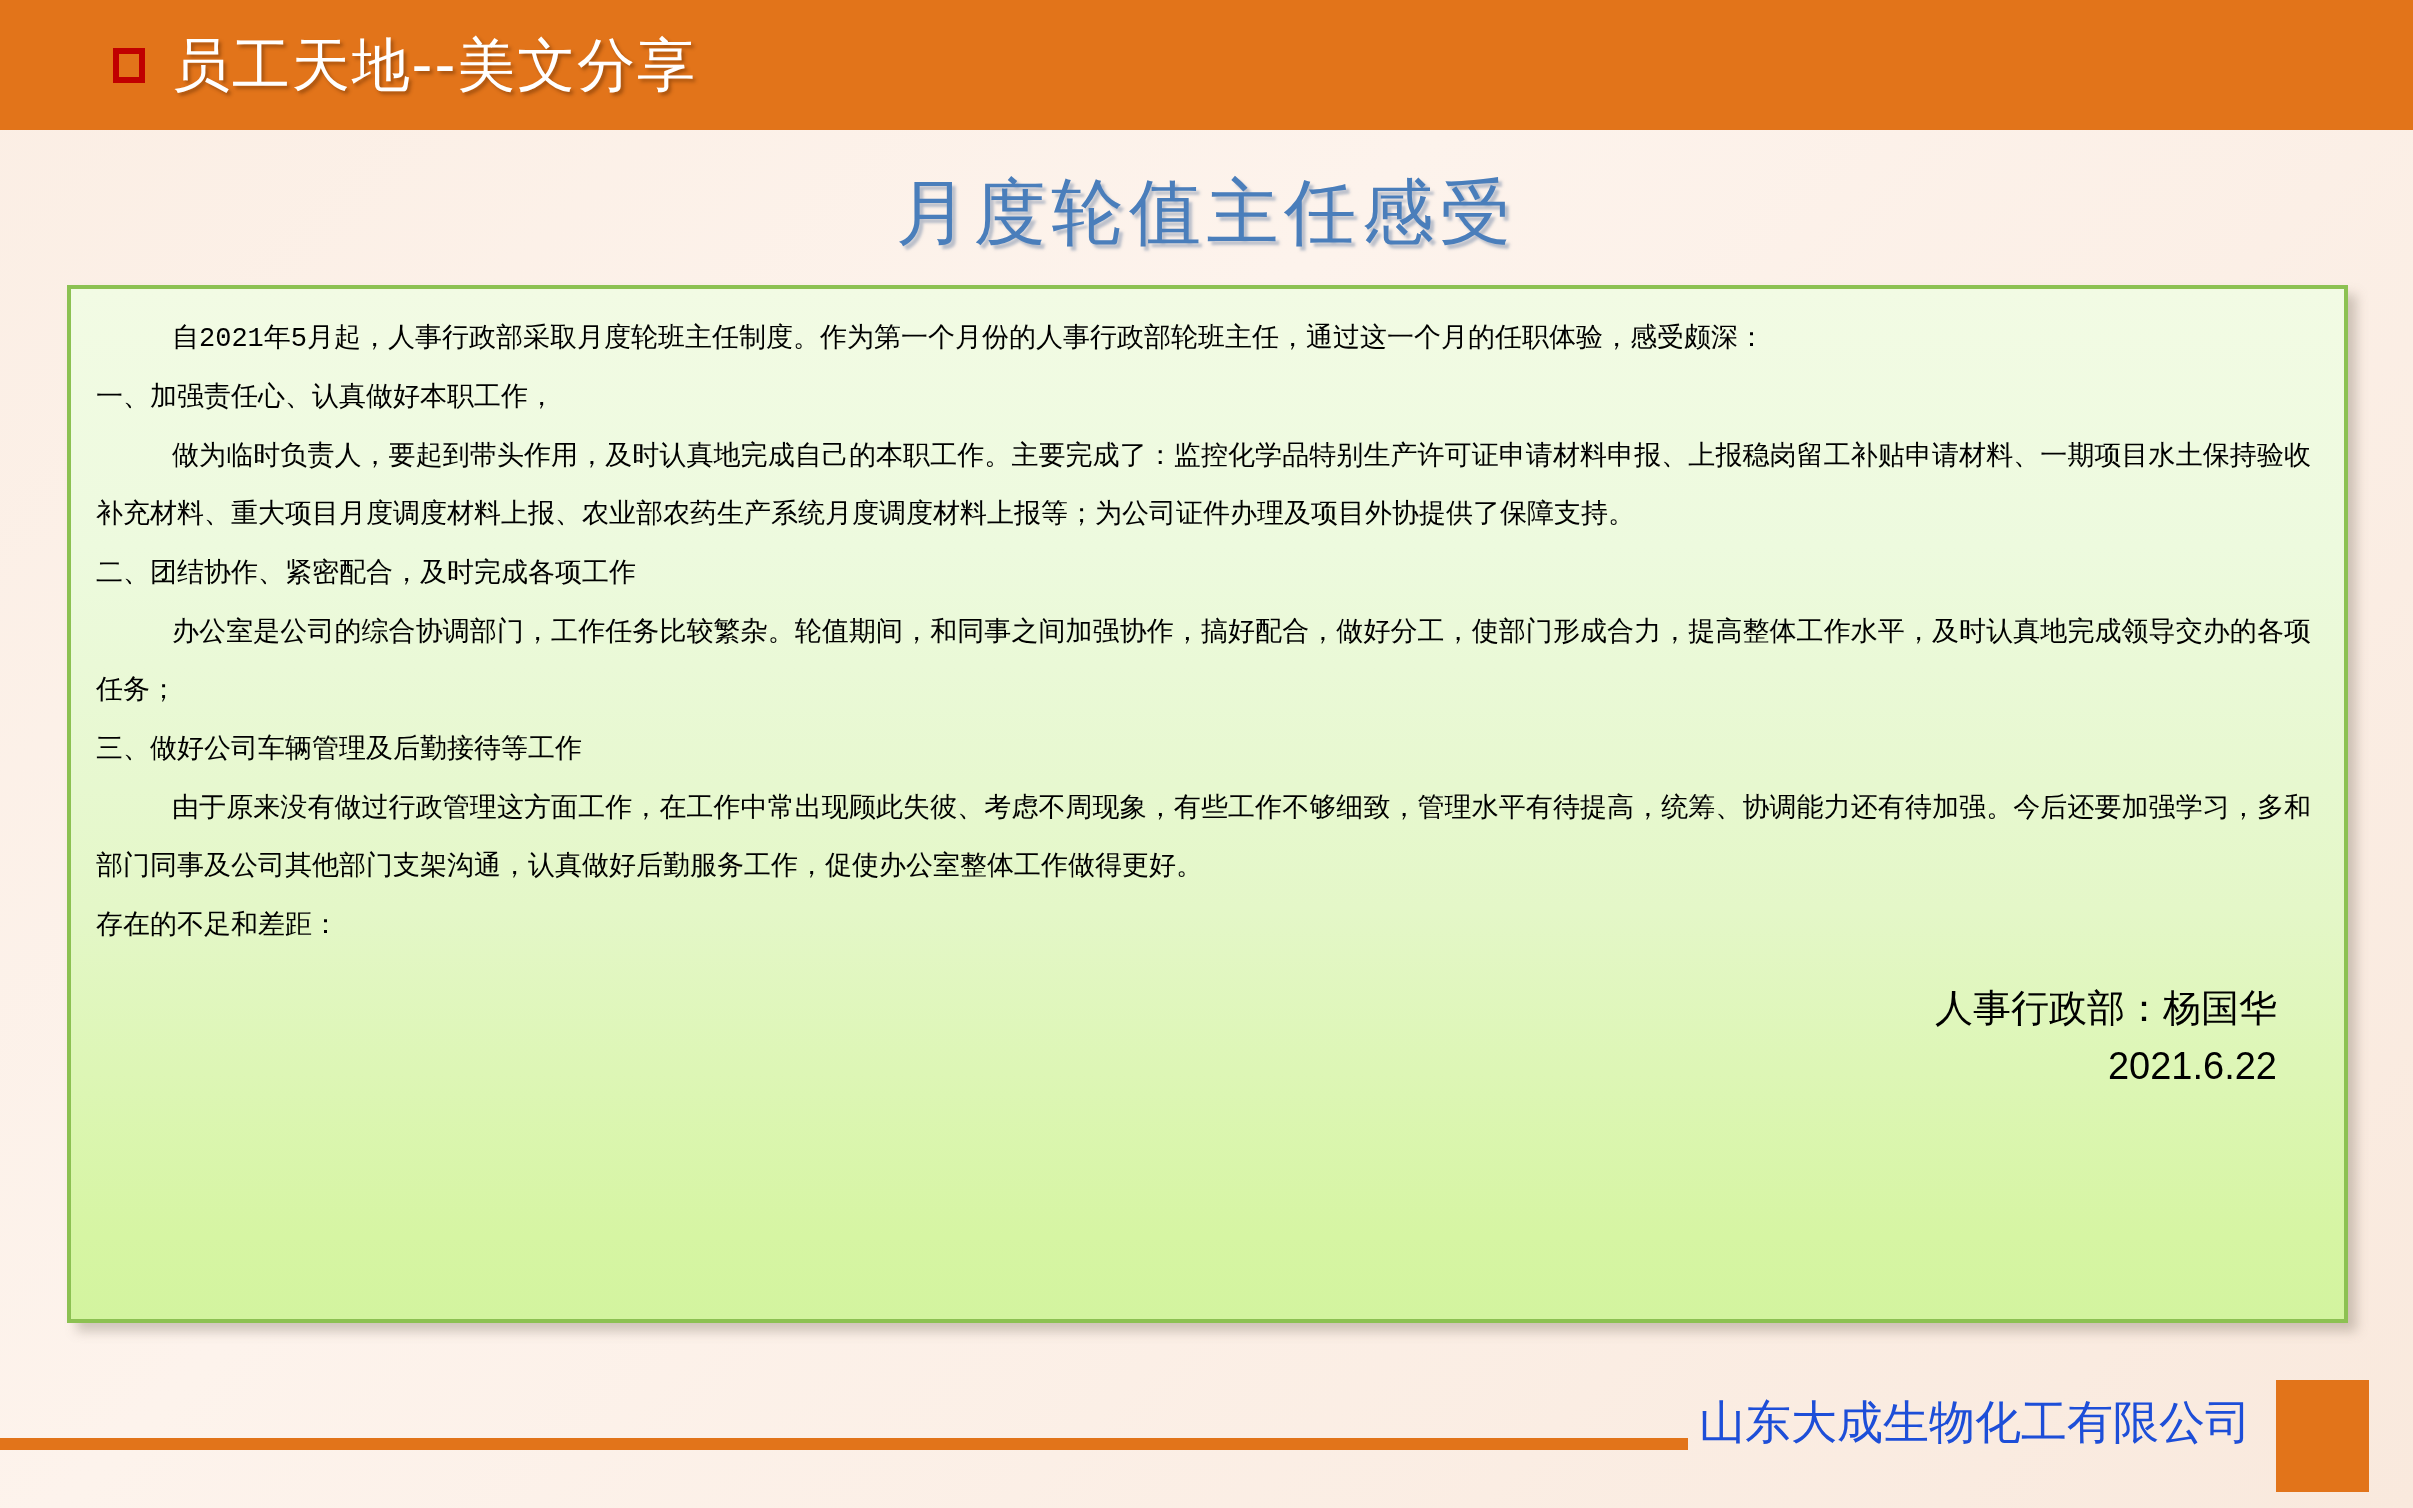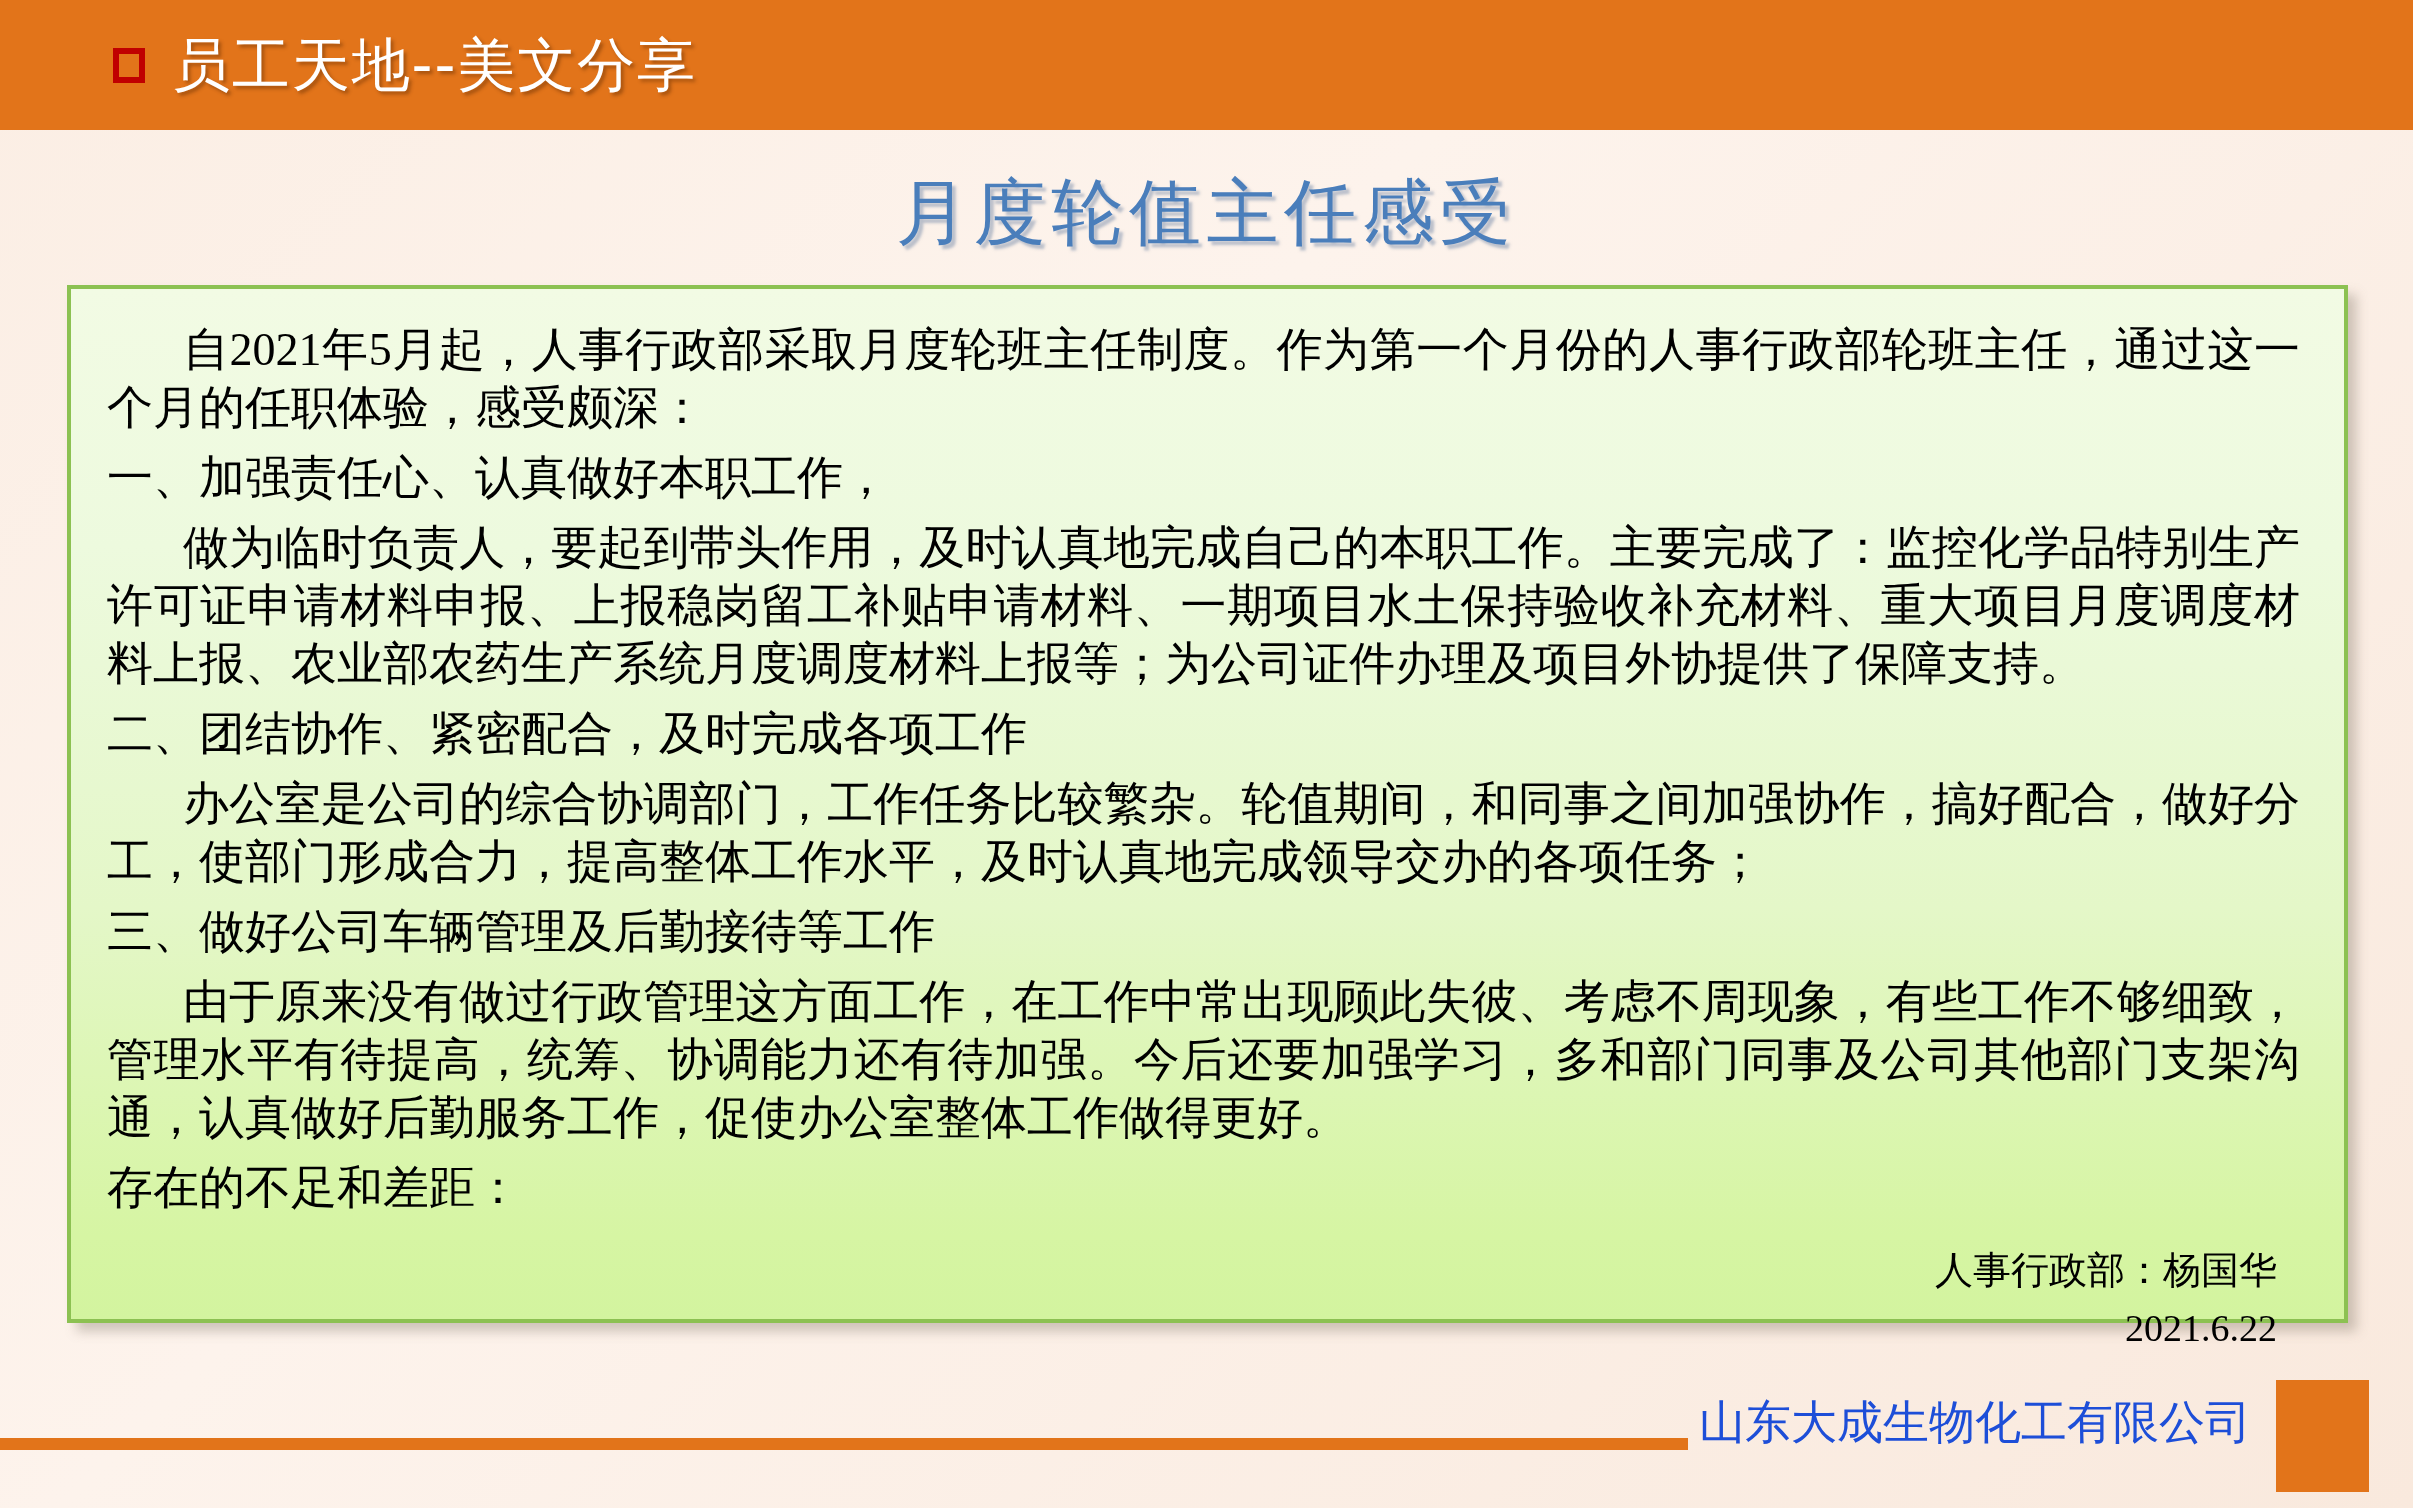--- a/index.html
+++ b/index.html
@@ -37,32 +37,32 @@
   
   #content-card{
     position:absolute;left:67px;top:285px;width:2281px;height:1038px;
     box-sizing:border-box;
     border:4.6px solid #8cc152;
     background:linear-gradient(to bottom,#f2fbe4 0%,#edfade 25%,#e4f7c8 60%,#d6f5a3 92%,#d3f49f 100%);
     box-shadow:9.3px 9.3px 11px rgba(120,110,95,.35);
     padding:20.4px 32px 0 24px;
   }
   .para{
-    font-size:46px;line-height:58px;color:#000000;
-    font-family:Liberation Serif, serif;
+    font-size:27px;line-height:58px;color:#000000;
+    font-family:Liberation Mono, monospace;
     text-align:justify;text-justify:inter-ideograph;
-    margin:12px;letter-spacing:0px;
+    margin:1px;letter-spacing:0px;
     font-stretch:condensed;
     transform-origin:left top;
   }
   .indent{text-indent:76px;}
   #signature-name,#signature-date{
     font-size:38px;line-height:58px;color:#000;
     text-align:right;margin:0;padding-right:35px;
-    font-family:Liberation Serif, serif;
+    font-family:Liberation Sans, sans-serif;
   }
   #signature-name{margin-top:24px;}
   
   #footer-rule{
     position:absolute;left:0;top:1438px;width:1688px;height:12px;background:#e2741a;
   }
   #footer-company{
     position:absolute;left:1699px;top:1392px;
     font-size:46px;color:#1d4ed8;white-space:nowrap;
     font-family:"DejaVu Sans","Liberation Sans",sans-serif;

